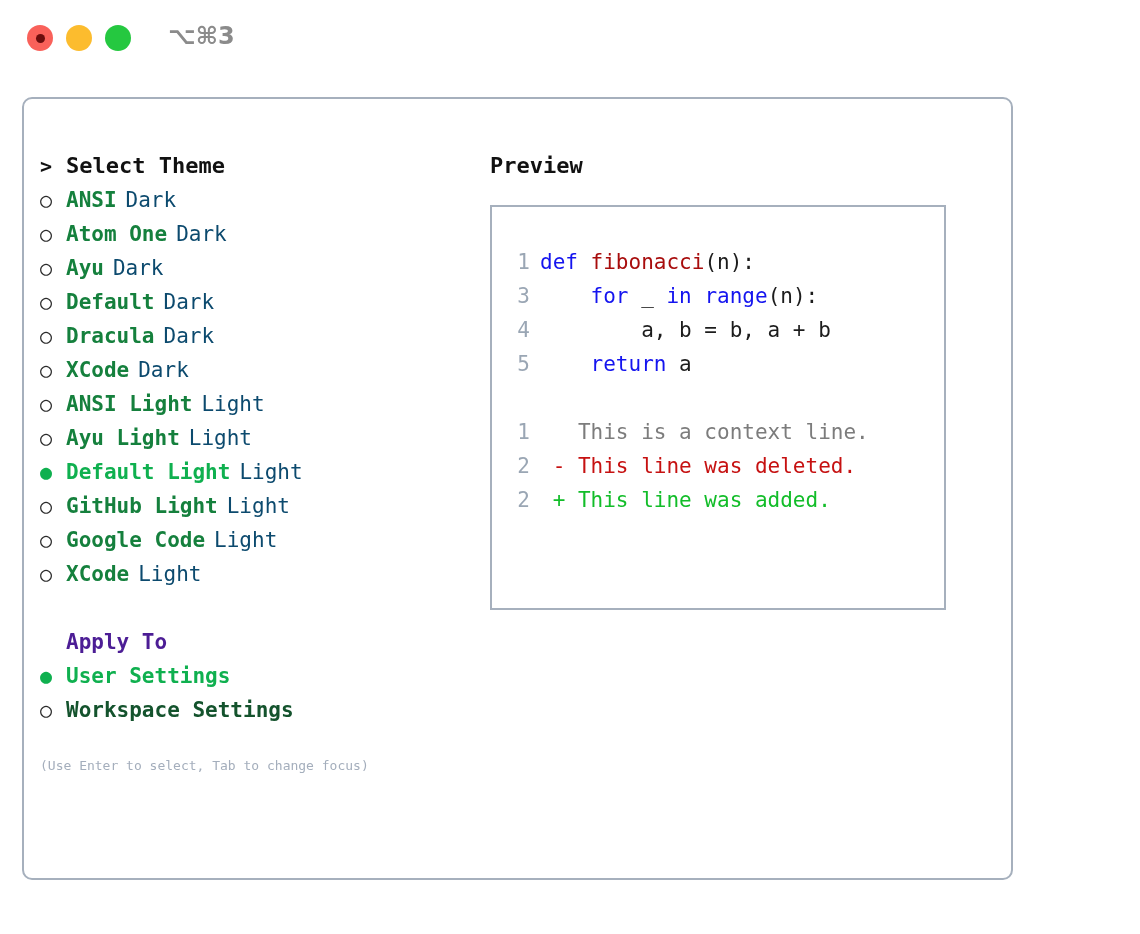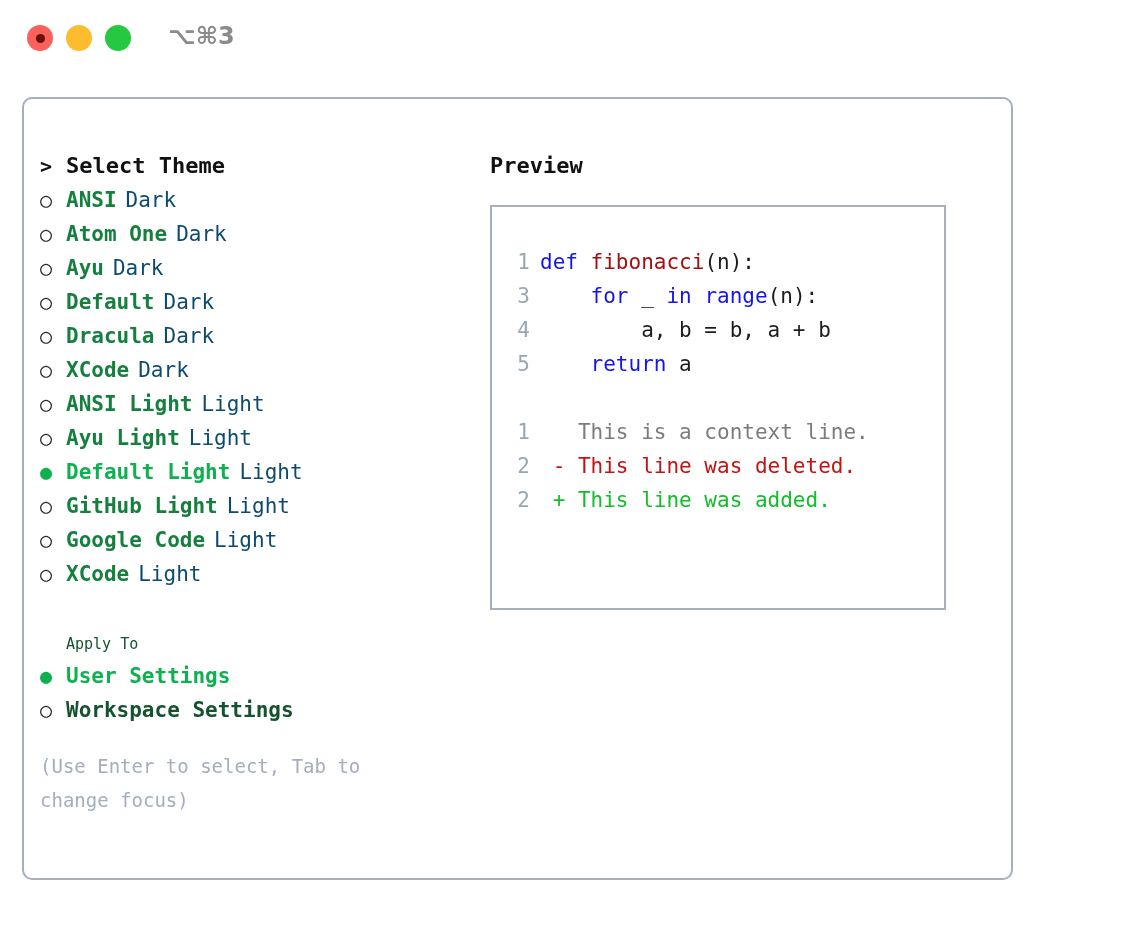--- a/index.html
+++ b/index.html
@@ -121,29 +121,29 @@
 
   .suffix {
     color: #0c4a6e;
     font-weight: normal;
     margin-left: 9px;
   }
 
   .spacer { height: 34px; }
 
   .subhead {
-    font-weight: normal;
-    color: #14532d;
-    font-size: 15px;
+    font-weight: bold;
+    color: #4c1d95;
+    font-size: 21px;
   }
 
   .hint {
     margin-top: 22px;
     color: #a4aebc;
-    font-size: 19px;
+    font-size: 13px;
     line-height: 34px;
     width: 400px;
     white-space: pre-wrap;
   }
 
   
   .right-col {
     position: absolute;
     left: 466px;
     top: 50px;

